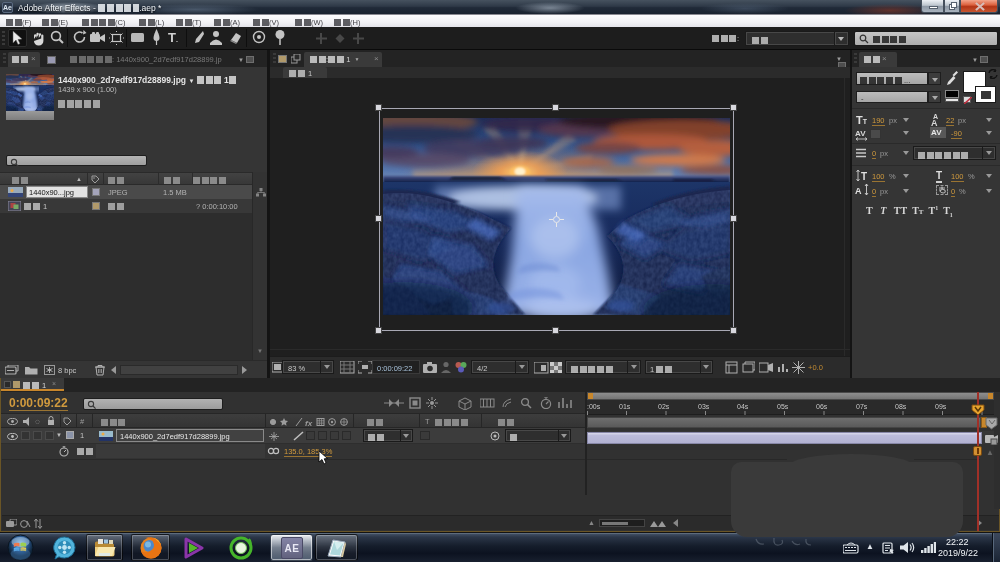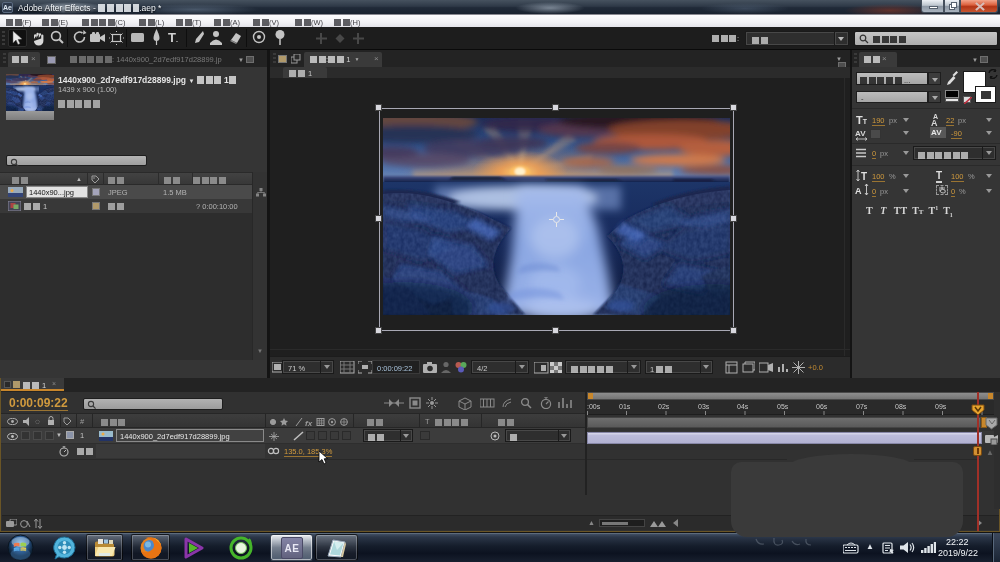--- a/index.html
+++ b/index.html
@@ -356,20 +356,45 @@
   <div class="a" style="left:0;top:146px;width:252px;height:147px;background:#2d2d2d"></div>
   <div class="a" style="left:252px;top:105px;width:15px;height:188px;background:#333;border-left:1px solid #282828">
     <svg class="a" style="left:3px;top:16px" width="10" height="9" opacity=".8">
         <rect x="3.5" y="0" width="3" height="3" fill="#999"></rect>
         <rect x="0" y="5.5" width="3" height="3" fill="#999"></rect>
         <rect x="7" y="5.5" width="3" height="3" fill="#999"></rect>
         <path d="M5 3 v1.5 M1.5 5.5 v-1 h7 v1" stroke="#999" fill="none" stroke-width=".8"></path>
       </svg>
     <span class="a" style="left:4px;top:176px;font-size:6px;color:#777">▼</span>
   </div>
+  <div class="a" style="left:0;top:293px;width:267px;height:18px;background:#353535;border-top:1px solid #2a2a2a">
+    <svg class="a" style="left:5px;top:4px" width="14" height="10">
+        <rect x="0" y="2" width="11" height="7" rx="1" fill="none" stroke="#b0b0b0" stroke-width="1.2"></rect>
+        <path d="M3 2 v-2 h10 v6 h-2" fill="none" stroke="#b0b0b0" stroke-width="1"></path>
+        <line x1="2" y1="5.5" x2="9" y2="5.5" stroke="#b0b0b0"></line>
+      </svg>
+    <svg class="a" style="left:25px;top:4px" width="13" height="10">
+        <path d="M0 2 h4 l1.5 1.5 h7 v6 h-12.5 Z" fill="#b0b0b0"></path>
+      </svg>
+    <div class="a" style="left:44px;top:4px;width:11px;height:10px;border:1px solid #999"><svg width="9" height="8">
+          <path d="M4.5 1 v6 M1.5 2.5 l6 3 M7.5 2.5 l-6 3" stroke="#bbb" stroke-width=".9"></path>
+        </svg></div>
+    <span class="a" style="left:58px;top:5px;color:#c8c8c8">8 bpc</span>
+    <svg class="a" style="left:95px;top:3px" width="10" height="12">
+        <path d="M1 3 h8 l-1 8 h-6 Z M3 3 v-1.5 h4 V3 M0 3 h10" stroke="#b0b0b0" fill="none" stroke-width="1"></path>
+        <path d="M3.5 5 v4 M5 5 v4 M6.5 5 v4" stroke="#b0b0b0" stroke-width=".7"></path>
+      </svg>
+    <svg class="a" style="left:110px;top:5px" width="7" height="8">
+        <path d="M6 0 L1 4 L6 8 Z" fill="#999"></path>
+      </svg>
+    <div class="a" style="left:120px;top:4px;width:118px;height:10px;background:#414141;border:1px solid #2a2a2a"></div>
+    <svg class="a" style="left:241px;top:5px" width="7" height="8">
+        <path d="M1 0 L6 4 L1 8 Z" fill="#999"></path>
+      </svg>
+  </div>
 </div>
 
 <div class="tb" style="left:270px;top:50px;width:580px;height:17px">
   <div class="a" style="left:3px;top:3px;width:3px;height:11px;background:repeating-linear-gradient(180deg,#3a3a3a 0 2px,#232323 2px 4px)"></div>
   <div class="a" style="left:8px;top:5px;width:9px;height:8px;background:#b0996a;border:1px solid #777"></div>
   <svg class="a" style="left:21px;top:4px" width="10" height="10">
       <rect x="0" y="3" width="6" height="6" fill="none" stroke="#999" stroke-width="1"></rect>
       <rect x="3" y="0" width="6" height="6" fill="#2a2a2a" stroke="#999" stroke-width="1"></rect>
     </svg>
   <div class="tab" style="left:34px;top:2px;width:78px;height:15px"></div>
@@ -404,21 +429,21 @@
   <div class="a" style="left:574px;top:0;width:1px;height:278px;background:#2a2a2a"></div>
   <div class="a" style="left:0;top:271px;width:580px;height:1px;background:#2a2a2a"></div>
 </div>
 
 <div class="a" style="left:270px;top:356px;width:580px;height:22px;background:#2b2b2b;border-top:1px solid #1c1c1c;color:#b8b8b8">
   <svg class="a" style="left:2px;top:5px" width="12" height="11">
       <rect x="0" y="0" width="11" height="10" fill="none" stroke="#b0b0b0"></rect>
       <rect x="2" y="2" width="7" height="6" fill="#b0b0b0"></rect>
     </svg>
   <div class="a dd" style="left:12px;top:3px;width:52px;height:14px">
-      <span class="a" style="left:5px;top:3px">71 %</span>
+      <span class="a" style="left:5px;top:3px">83 %</span>
       <div class="a" style="right:0;top:0;width:13px;height:12px;border-left:1px solid #1a1a1a">
         <span class="arw" style="position:absolute;left:3px;top:4px;border-top-color:#999"></span>
       </div>
     </div>
   <svg class="a" style="left:70px;top:4px" width="15" height="13">
       <rect x="0" y="0" width="14" height="12" fill="none" stroke="#b0b0b0"></rect>
       <path d="M4 0 v12 M10 0 v12 M0 4 h14 M0 8 h14" stroke="#777"></path>
     </svg>
   <svg class="a" style="left:88px;top:4px" width="15" height="13">
       <g stroke="#b0b0b0" fill="none">

